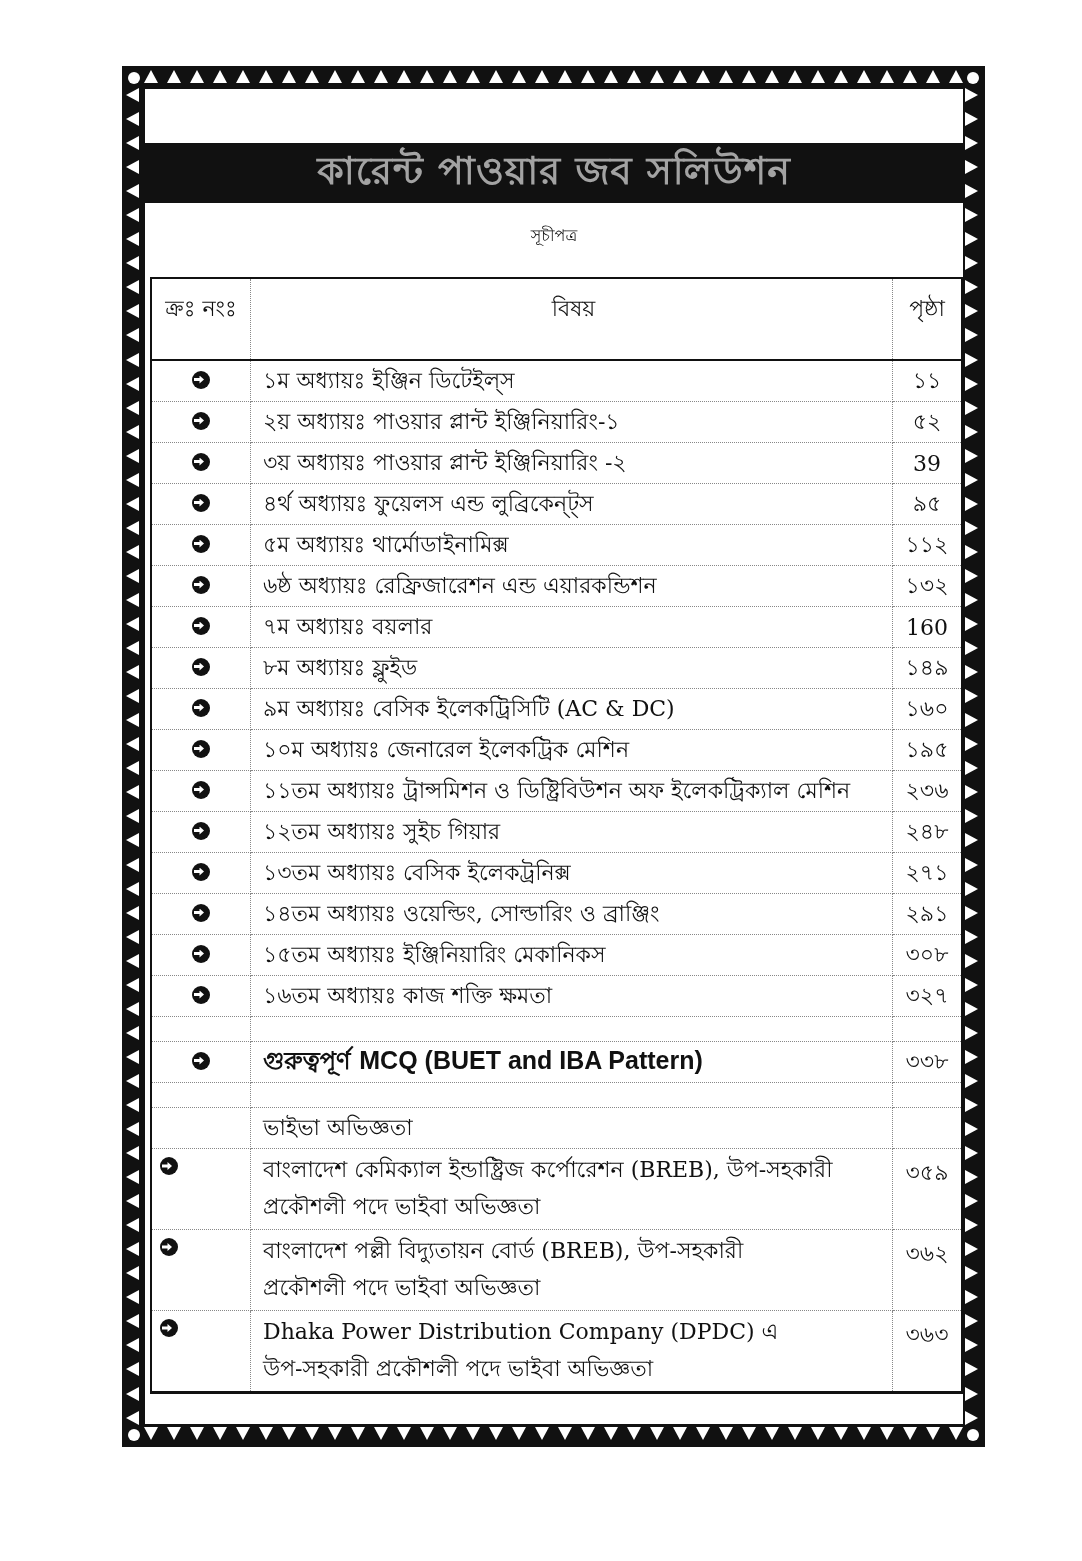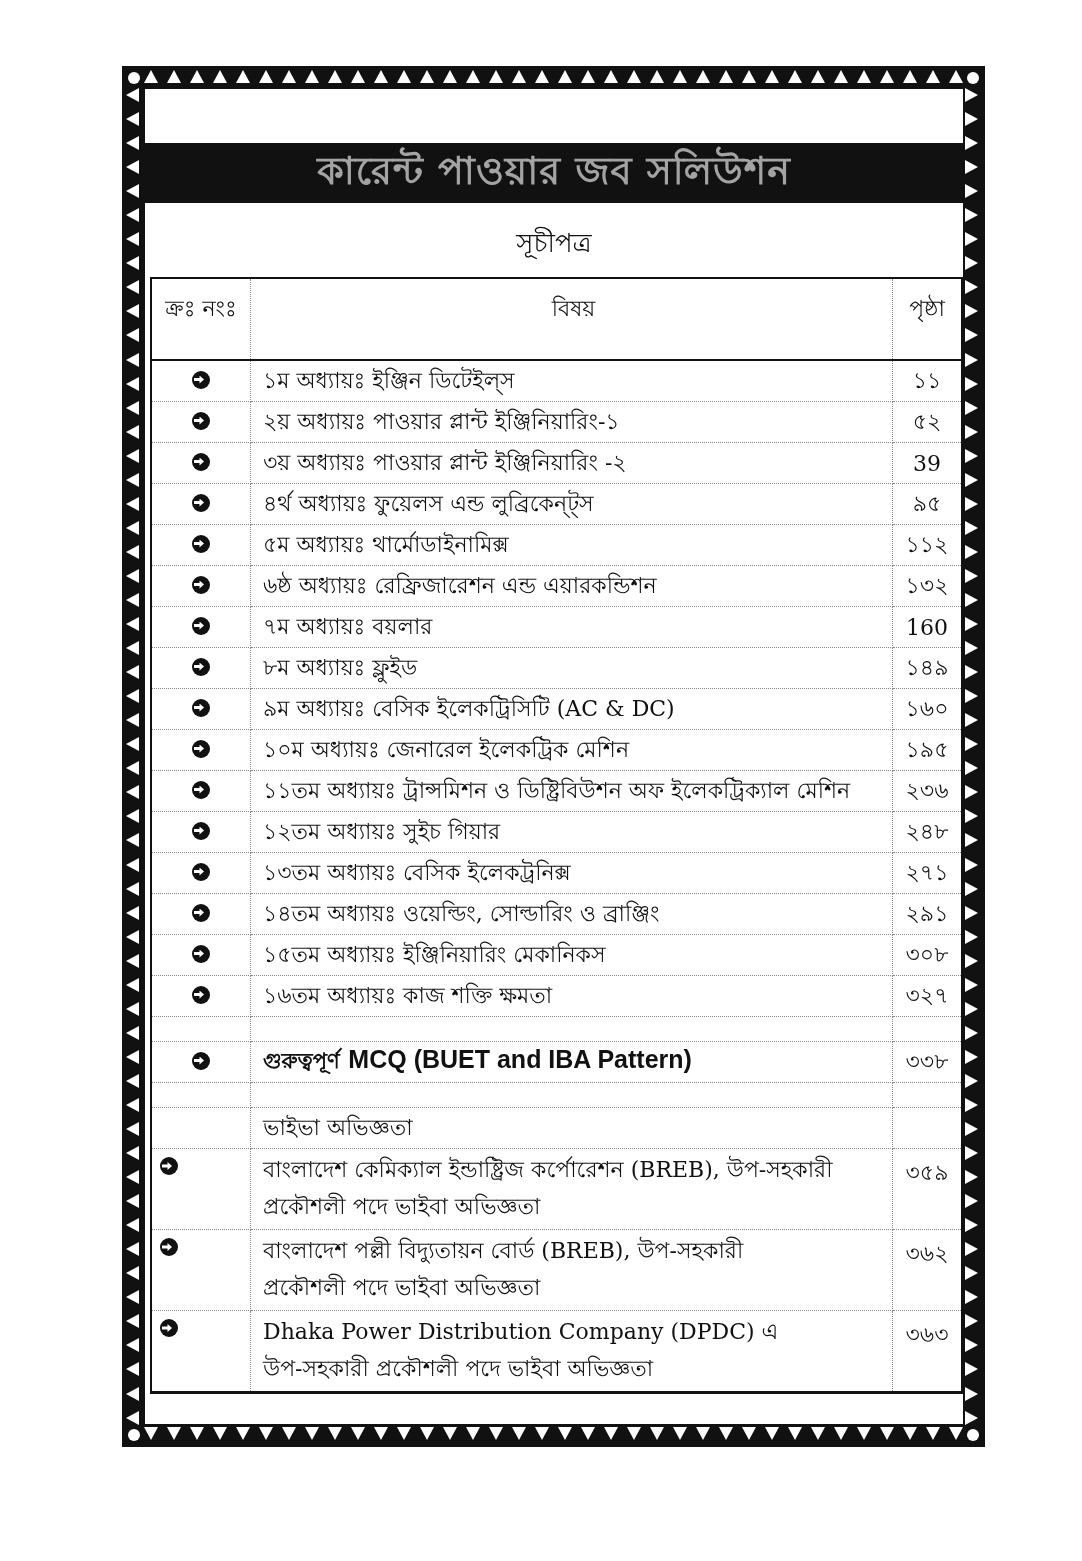--- a/index.html
+++ b/index.html
@@ -11,21 +11,21 @@
   .tri-up{width:0;height:0;border-left:7px solid transparent;border-right:7px solid transparent;border-bottom:13px solid #fff;}
   .tri-down{width:0;height:0;border-left:7px solid transparent;border-right:7px solid transparent;border-top:13px solid #fff;}
   .tri-col{position:absolute;top:22px;bottom:22px;width:16px;display:flex;flex-direction:column;justify-content:space-between;}
   .tri-col.left{left:4px;}
   .tri-col.right{right:4px;}
   .tri-left{width:0;height:0;border-top:7px solid transparent;border-bottom:7px solid transparent;border-right:13px solid #fff;}
   .tri-right{width:0;height:0;border-top:7px solid transparent;border-bottom:7px solid transparent;border-left:13px solid #fff;}
   .corner-dot{position:absolute;width:12px;height:12px;border-radius:50%;background:#fff;}
   .page-inner{position:absolute;left:145px;top:89px;width:818px;height:1335px;background:#fff;}
   .title-bar{position:absolute;left:0;top:54px;width:818px;height:60px;background:#111;color:#a3a3a3;display:flex;align-items:center;justify-content:center;font-size:38px;font-weight:bold;letter-spacing:1px;}
-  .subtitle{position:absolute;left:0;width:818px;top:134px;text-align:center;font-size:26px;}
+  .subtitle{position:absolute;left:0;width:818px;top:134px;text-align:center;font-size:16px;}
   table.toc{position:absolute;left:5px;top:188px;width:813px;border-collapse:collapse;font-size:22px;}
   table.toc td, table.toc th{border-left:1px dotted #888;border-right:1px dotted #888;border-bottom:1px dotted #888;padding:0 8px;vertical-align:middle;}
   table.toc th{font-weight:normal;height:68px;vertical-align:top;border-top:2px solid #111;border-bottom:2px solid #111;padding-top:12px;}
   table.toc .c-no{width:82px;text-align:center;}
   table.toc .c-page{width:52px;text-align:center;}
   table.toc .c-subj{text-align:left;padding-left:12px;}
   table.toc tr.row td{height:40px;}
   table.toc tr.spacer td{height:24px;}
   table.toc tr.row.tall td{height:74px;}
   table.toc tr.row.tall td.c-no, table.toc tr.row.tall td.c-page{vertical-align:top;padding-top:6px;}
@@ -334,21 +334,21 @@
       <td class="c-subj">১৬তম অধ্যায়ঃ কাজ শক্তি ক্ষমতা</td>
       <td class="c-page">৩২৭</td>
         </tr>
         <tr class="spacer">
           <td class="c-no"></td>
           <td class="c-subj"></td>
           <td class="c-page"></td>
         </tr>
         <tr class="row">
       <td class="c-no"><span class="arrow"></span></td>
-      <td class="c-subj bold-mcq"><span style="font-size:21px">গুরুত্বপূর্ণ</span> <span class="en" style="font-weight:bold">MCQ (BUET and IBA Pattern)</span></td>
+      <td class="c-subj bold-mcq"><span style="font-size:24px">গুরুত্বপূর্ণ</span> <span class="en" style="font-weight:bold">MCQ (BUET and IBA Pattern)</span></td>
       <td class="c-page">৩৩৮</td>
         </tr>
         <tr class="spacer">
           <td class="c-no"></td>
           <td class="c-subj"></td>
           <td class="c-page"></td>
         </tr>
         <tr class="row">
       <td class="c-no"></td>
       <td class="c-subj">ভাইভা অভিজ্ঞতা</td>

